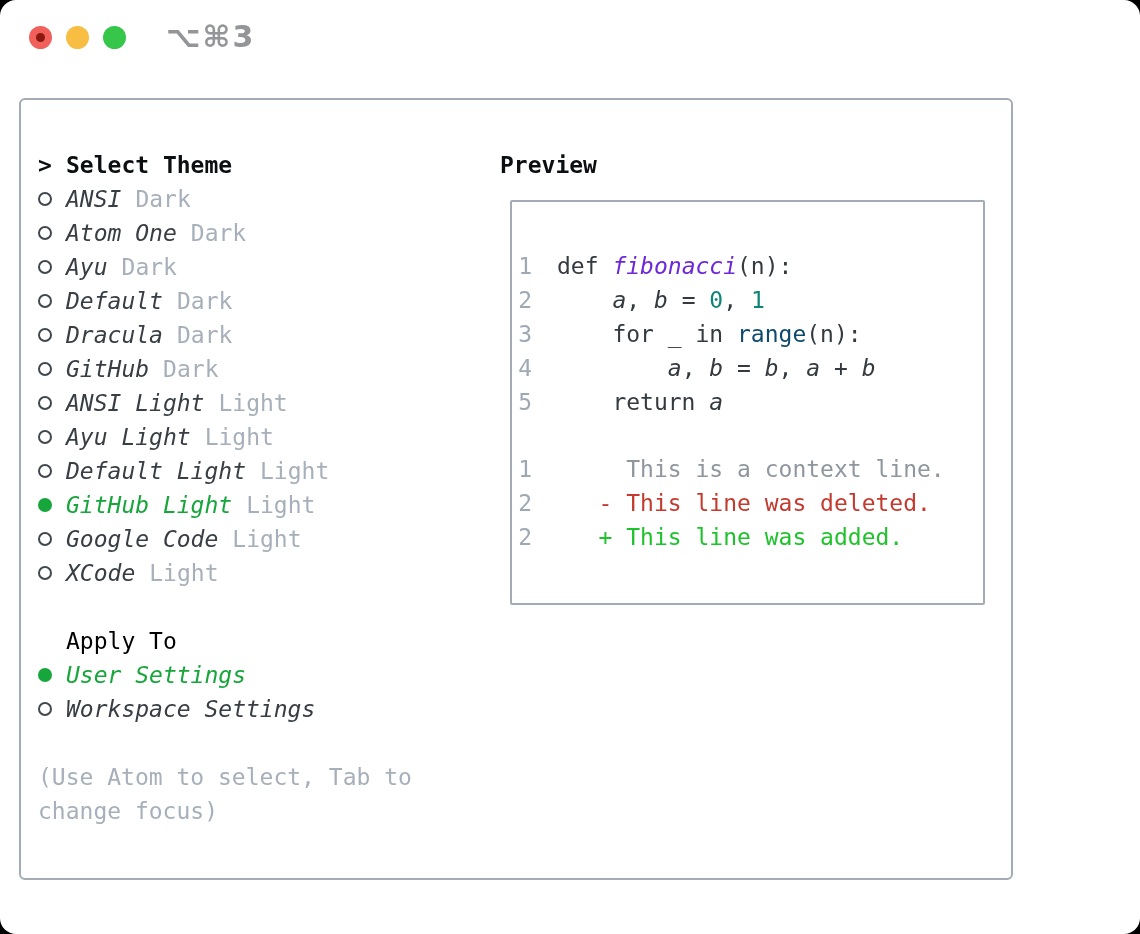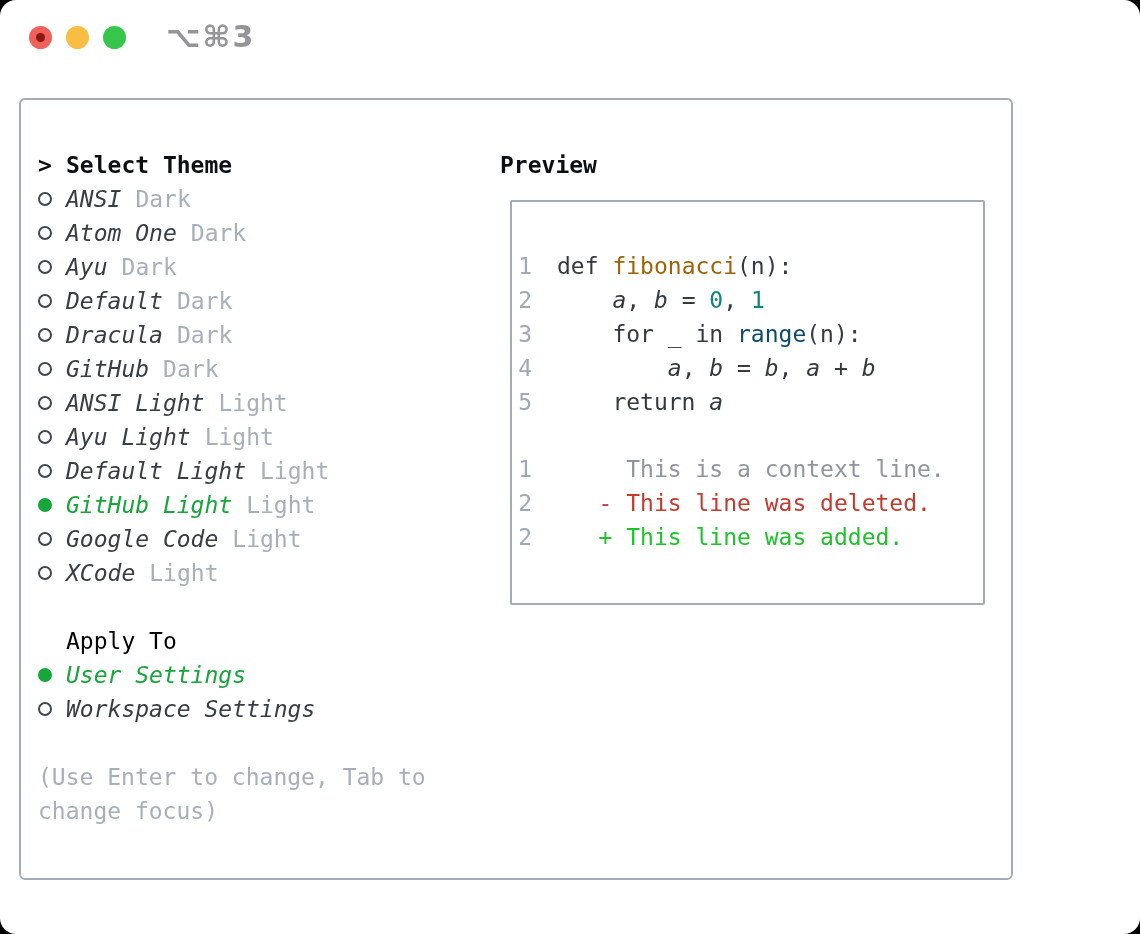--- a/index.html
+++ b/index.html
@@ -48,21 +48,21 @@
   .preview-box{
     margin-top:18px;margin-left:10px;width:475px;height:405px;
     border:2px solid #A3ABB5;box-sizing:border-box;border-radius:2px;
     padding:47px 0 0 6px;background:#fff;
   }
   .cline{height:34px;line-height:34px;font-size:23px;display:flex;}
   .cline span{white-space:pre;}
   .lnum{width:14px;margin-right:25px;color:#9FA9B6;text-align:right;flex:none;}
   .tk-k{color:#343A40;text-align:right;}
   .tk-p{color:#343A40;}
-  .tk-f{color:#a16207;}
+  .tk-f{color:#6d28d9;font-style:italic;}
   .tk-v{color:#343A40;font-style:italic;}
   .tk-n{color:#0E8578;}
   .tk-b{color:#0c4a6e;}
   .code-diff-gap{height:33px;}
   .diff-context .dtext{color:#8F969E;}
   .diff-deleted .dtext{color:#C43A2F;}
   .diff-added .dtext{color:#1EC32B;}
 </style>
 </head>
 <body>
@@ -156,21 +156,21 @@
         <span class="radio"></span>
           <span class="name">User Settings</span>
       </div>
       <div class="row item">
         <span class="radio"></span>
           <span class="name">Workspace Settings</span>
       </div>
 
       <div class="spacer-row"></div>
 
-      <div class="hint">(Use Enter to change, Tab to change focus)</div>
+      <div class="hint">(Use Atom to select, Tab to change focus)</div>
     </div>
 
     <div class="right-col">
       <div class="preview-header">Preview</div>
 
       <div class="preview-box">
 
         <div class="cline">
           <span class="lnum">1</span>
             <span class="tk-k">def </span>

